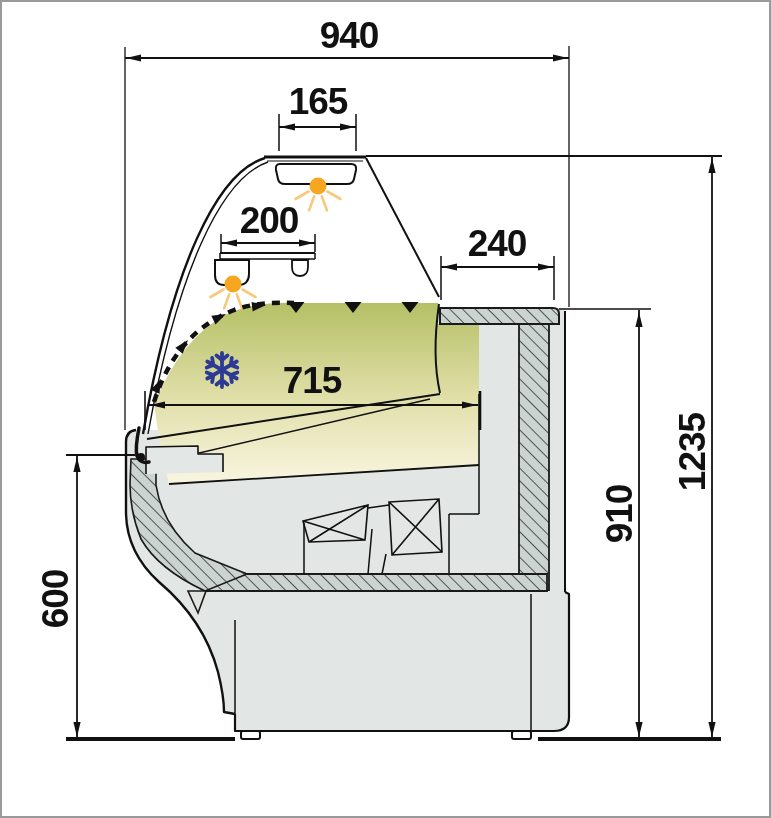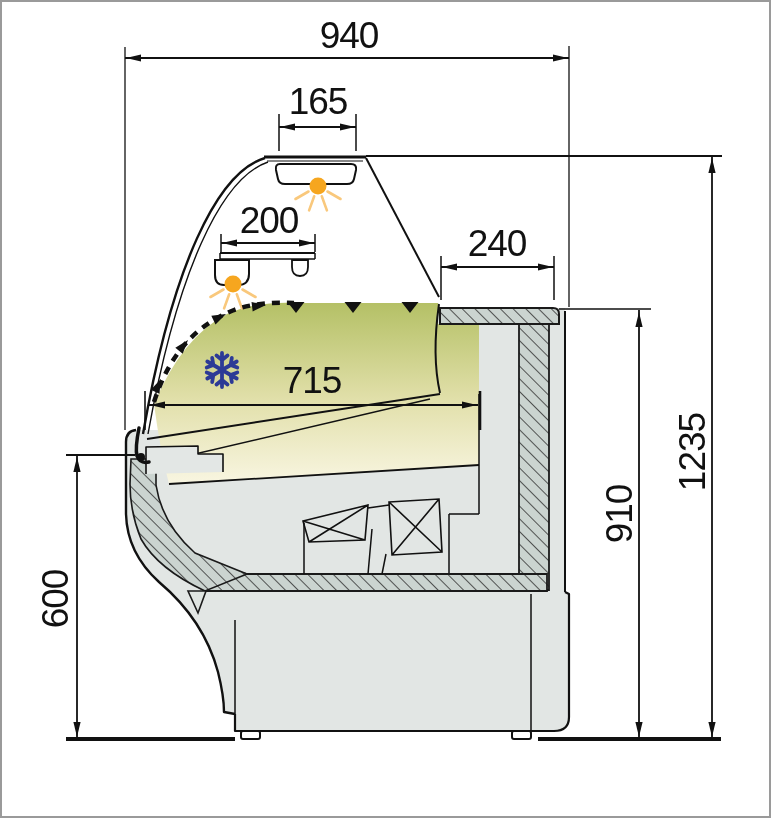--- a/index.html
+++ b/index.html
@@ -4,20 +4,21 @@
 <style>
   html,body{margin:0;padding:0;background:#fff;}
   .stage{
     position:relative;
     width:771px;height:818px;
     box-sizing:border-box;
     border:2px solid #9a9a9a;
     background:#ffffff;
     overflow:hidden;
     font-family:"Liberation Sans", sans-serif;
+    font-weight:bold;
   }
   .stage svg{position:absolute;left:0;top:0;}
   text.dim{
     font-family:"Liberation Sans", sans-serif;
     font-size:37px;
     letter-spacing:-1px;
     fill:#111;
   }
 </style>
 </head>

